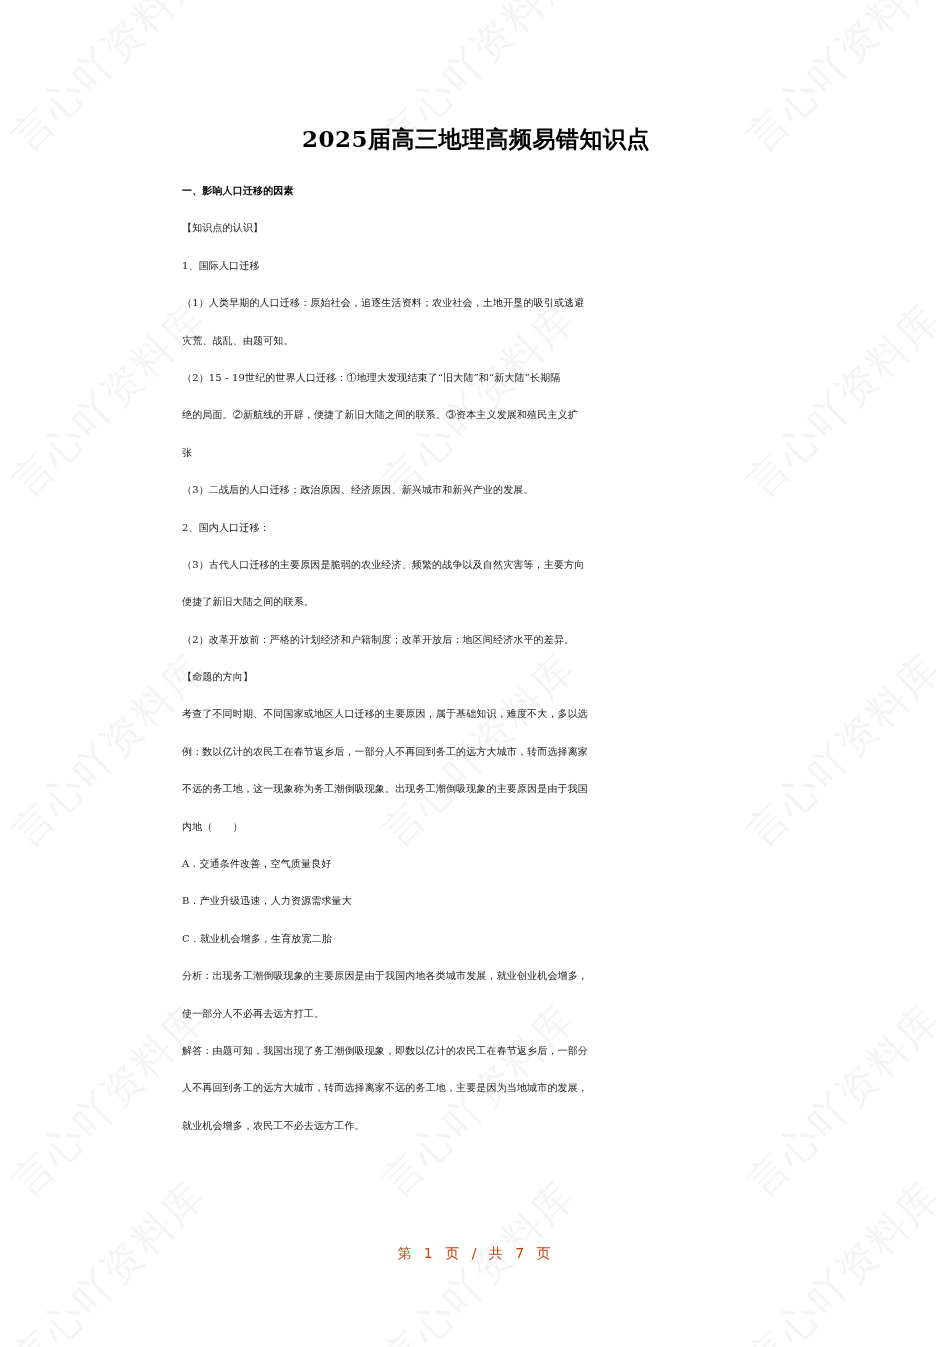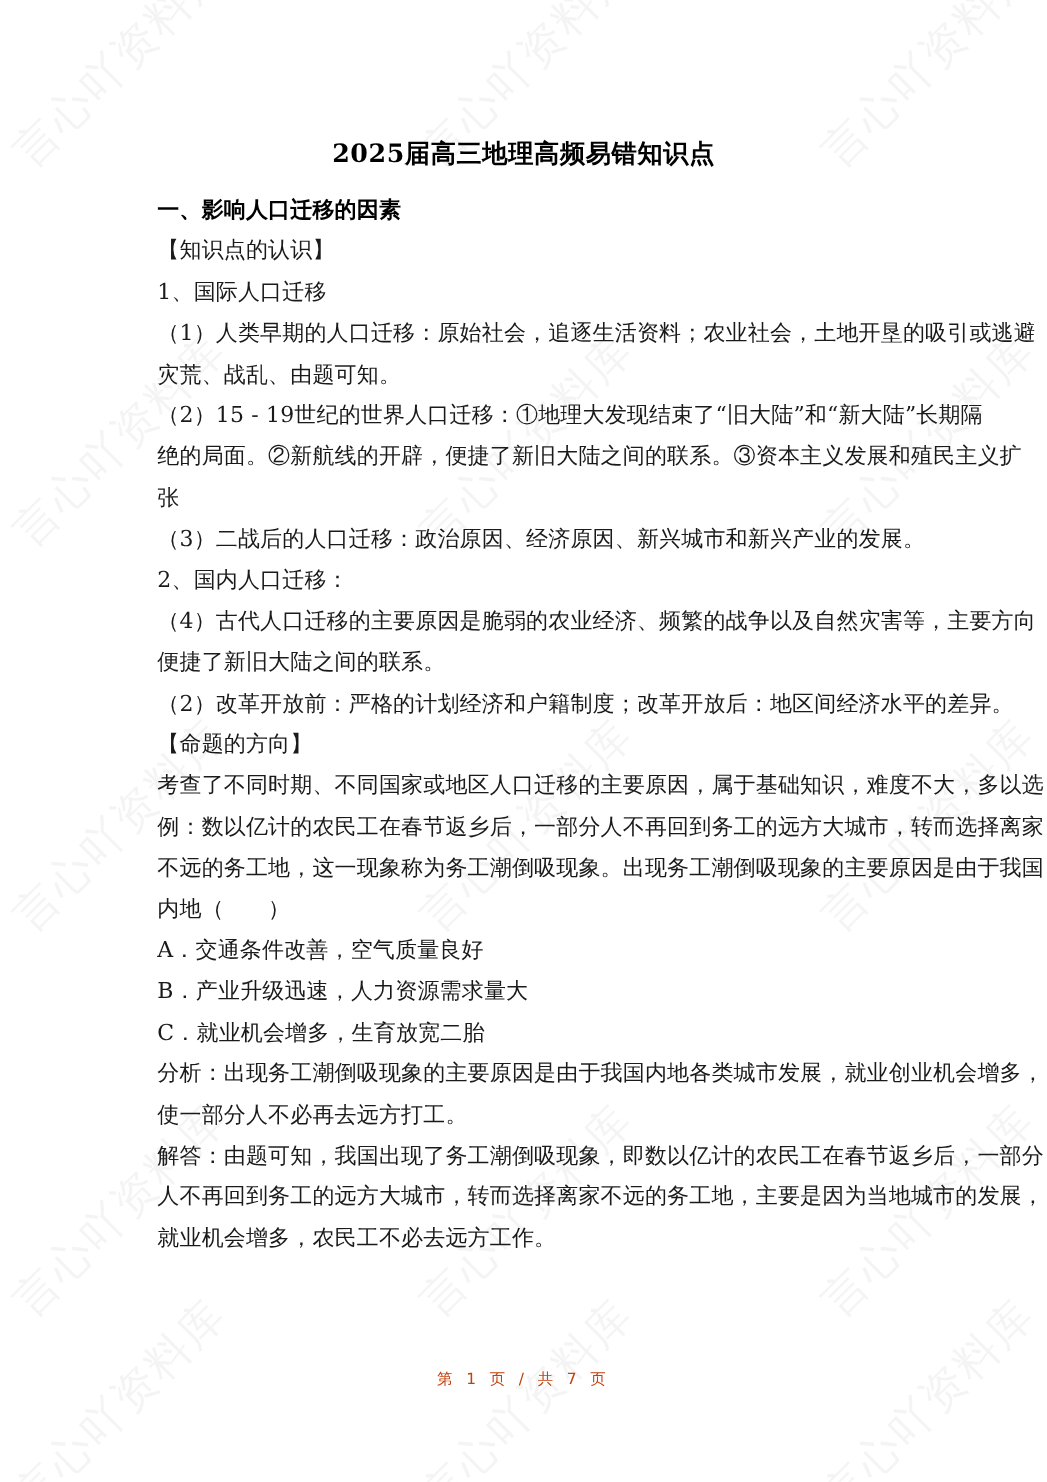--- a/index.html
+++ b/index.html
@@ -19,22 +19,22 @@
     white-space: nowrap;
     letter-spacing: 2px;
   }
   .page { position: absolute; left: 0; top: 0; width: 952px; height: 1347px; z-index: 1; text-decoration: underline; }
   .title {
     position: absolute; top: 124px; left: 0; width: 952px; text-align: center;
     font-size: 23px; font-weight: bold; color: #000; letter-spacing: 0.5px;
   }
   .content { position: absolute; left: 143px; top: 172px; width: 668px; }
   .line {
-    font-size: 20px; line-height: 37.4px; height: 37.4px; white-space: nowrap;
-    letter-spacing: 0.15px; color: #1a1a1a;
+    font-size: 10px; line-height: 37.4px; height: 37.4px; white-space: nowrap;
+    letter-spacing: 0.15px; color: #1a1a1a; margin-left: 39px;
   }
   .h1 { font-weight: bold; color: #000; }
   .footer {
     position: absolute; top: 1245px; left: 0; width: 952px; text-align: center;
     font-family: "DejaVu Sans", "Liberation Sans", sans-serif;
     font-size: 14px; color: #c2410c; letter-spacing: 4px;
   }
 </style>
 </head>
 <body>
@@ -64,21 +64,21 @@
     <div class="line h1">一、影响人口迁移的因素</div>
     <div class="line">【知识点的认识】</div>
     <div class="line">1、国际人口迁移</div>
     <div class="line">（1）人类早期的人口迁移：原始社会，追逐生活资料；农业社会，土地开垦的吸引或逃避</div>
     <div class="line">灾荒、战乱、由题可知。</div>
     <div class="line">（2）15 - 19世纪的世界人口迁移：①地理大发现结束了“旧大陆”和“新大陆”长期隔</div>
     <div class="line">绝的局面。②新航线的开辟，便捷了新旧大陆之间的联系。③资本主义发展和殖民主义扩</div>
     <div class="line">张</div>
     <div class="line">（3）二战后的人口迁移：政治原因、经济原因、新兴城市和新兴产业的发展。</div>
     <div class="line">2、国内人口迁移：</div>
-    <div class="line">（4）古代人口迁移的主要原因是脆弱的农业经济、频繁的战争以及自然灾害等，主要方向</div>
+    <div class="line">（3）古代人口迁移的主要原因是脆弱的农业经济、频繁的战争以及自然灾害等，主要方向</div>
     <div class="line">便捷了新旧大陆之间的联系。</div>
     <div class="line">（2）改革开放前：严格的计划经济和户籍制度；改革开放后：地区间经济水平的差异。</div>
     <div class="line">【命题的方向】</div>
     <div class="line">考查了不同时期、不同国家或地区人口迁移的主要原因，属于基础知识，难度不大，多以选</div>
     <div class="line">例：数以亿计的农民工在春节返乡后，一部分人不再回到务工的远方大城市，转而选择离家</div>
     <div class="line">不远的务工地，这一现象称为务工潮倒吸现象。出现务工潮倒吸现象的主要原因是由于我国</div>
     <div class="line">内地（　　）</div>
     <div class="line">A．交通条件改善，空气质量良好</div>
     <div class="line">B．产业升级迅速，人力资源需求量大</div>
     <div class="line">C．就业机会增多，生育放宽二胎</div>

